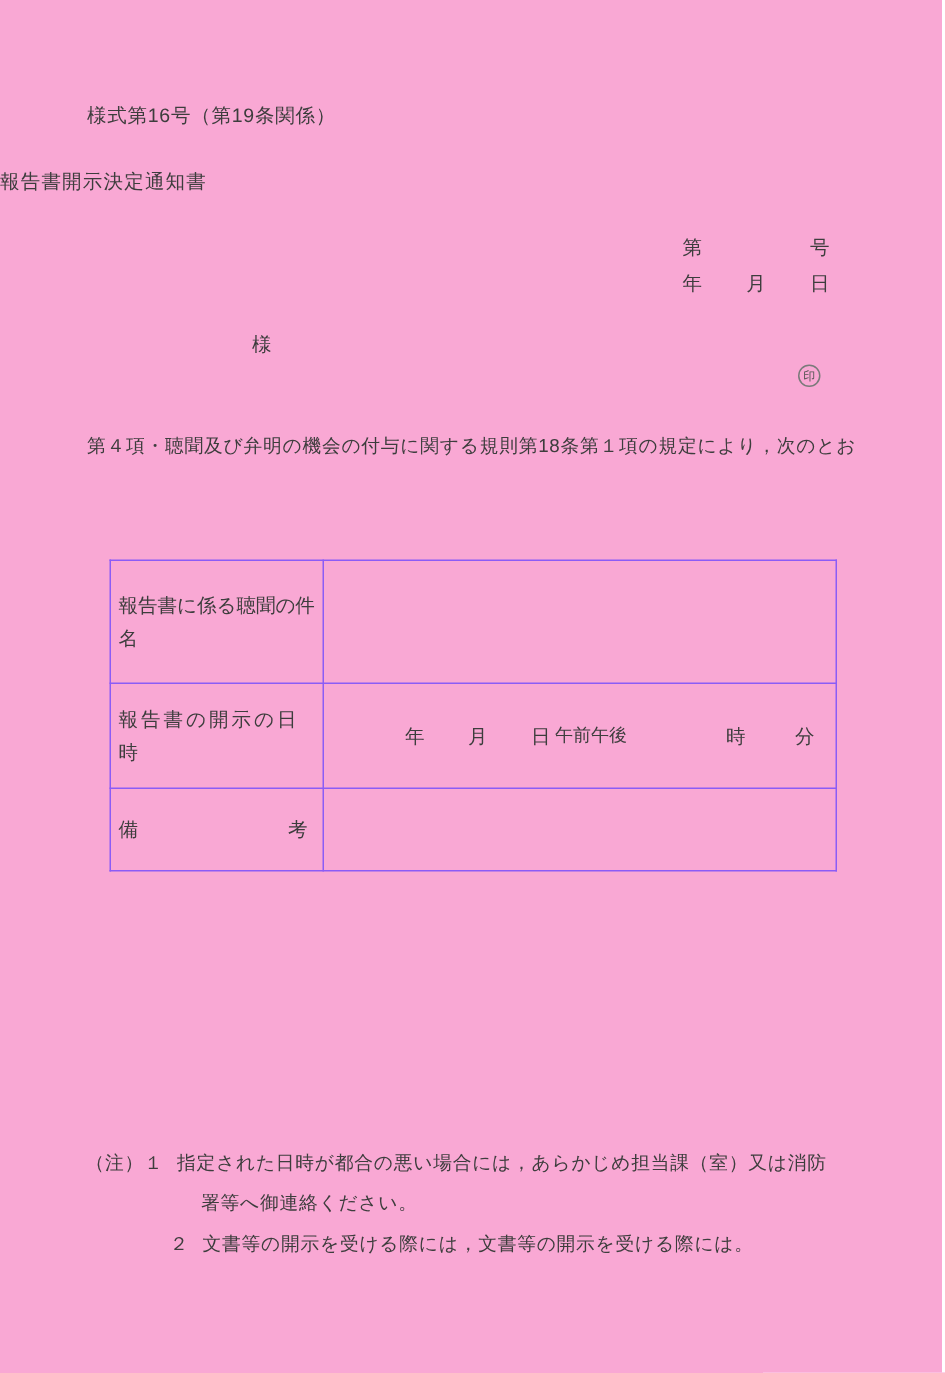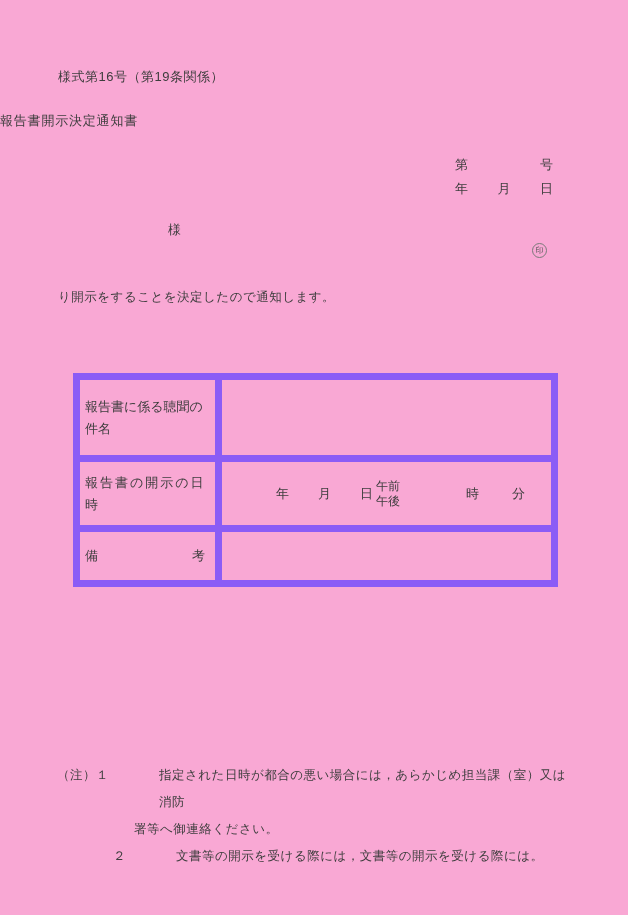--- a/index.html
+++ b/index.html
@@ -41,21 +41,21 @@
     position: absolute; left: 58px; top: 284px; width: 515px;
     font-size: 12.5px; line-height: 27px; letter-spacing: 0.5px;
   }
   .body-par .line-1 { text-indent: 54px; }
   .disclosure-table {
     position: absolute; left: 73px; top: 373px;
     border-collapse: collapse; table-layout: fixed;
     width: 485px;
   }
   .disclosure-table td {
-    border: 7px solid #8b5cf6;
+    border: 1px solid #8b5cf6;
     vertical-align: middle;
     box-sizing: border-box;
     padding: 2px 4px 2px 5px;
     line-height: 22px;
   }
   .disclosure-table td.label-cell { width: 142px; }
   .r1 { height: 82px; }
   .r2 { height: 70px; }
   .r3 { height: 86px; }
   .r4 { height: 91px; }
@@ -65,35 +65,35 @@
     display: flex; justify-content: space-between;
     padding-right: 6px;
   }
   .dt-value {
     display: flex; align-items: center; height: 100%;
   }
   .dt-value .y  { margin-left: 49px; }
   .dt-value .mo { margin-left: 29px; }
   .dt-value .d  { margin-left: 29px; }
   .ampm {
-    display: inline-flex; flex-direction: column;
+    display: inline-flex; flex-direction: row;
     margin-left: 3px; font-size: 12px; line-height: 15px;
   }
   .dt-value .h  { margin-left: 66px; }
   .dt-value .mi { margin-left: 33px; }
   .notes {
     position: absolute; left: 57px; top: 762px; width: 518px;
     font-size: 12.5px; line-height: 27px; letter-spacing: 0.5px;
   }
   .note-row { display: flex; }
   .note-marker { flex: 0 0 34px; }
   .note-num { flex: 0 0 22px; }
   .note-indent-1 { margin-left: 77px; }
   .note2 { margin-left: 56px; }
-  .note-text { flex: 1; margin-left: 41px; }
+  .note-text { flex: 1; }
 </style>
 </head>
 <body>
 
 <div class="page">
 
   <div class="form-number">様式第16号（第19条関係）</div>
 
   <div class="doc-title">報告書開示決定通知書</div>
 
@@ -108,21 +108,21 @@
     <span>日</span>
   </div>
 
   <div class="addressee">様</div>
 
   <div class="seal">
     <span>印</span>
   </div>
 
   <div class="body-par">
-    <div>り開示をすることを決定したので通知します。</div>
+    <div>第４項・聴聞及び弁明の機会の付与に関する規則第18条第１項の規定により，次のとお</div>
   </div>
 
   <table class="disclosure-table">
     <tbody>
         <tr class="r1">
       <td class="label-cell">報告書に係る聴聞の件名</td>
       <td></td>
     </tr>
     <tr class="r2">
       <td class="label-cell spread">報告書の開示の日時</td>

